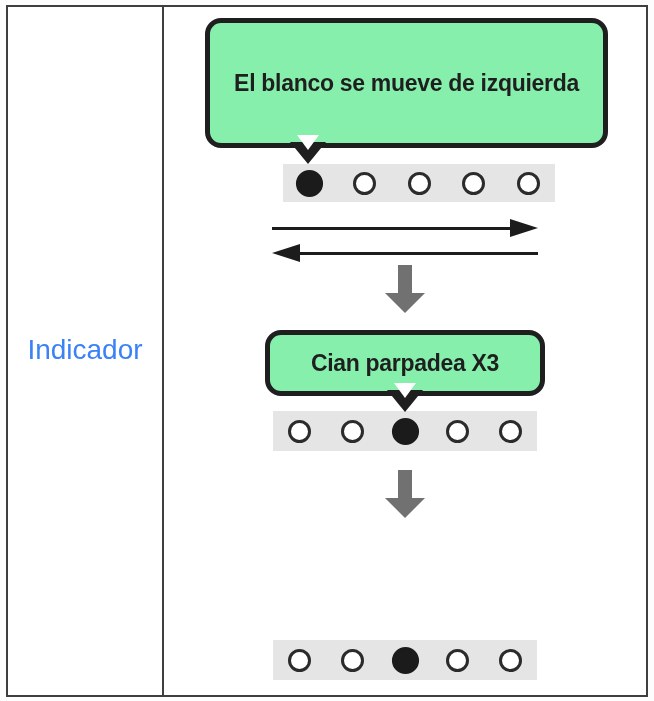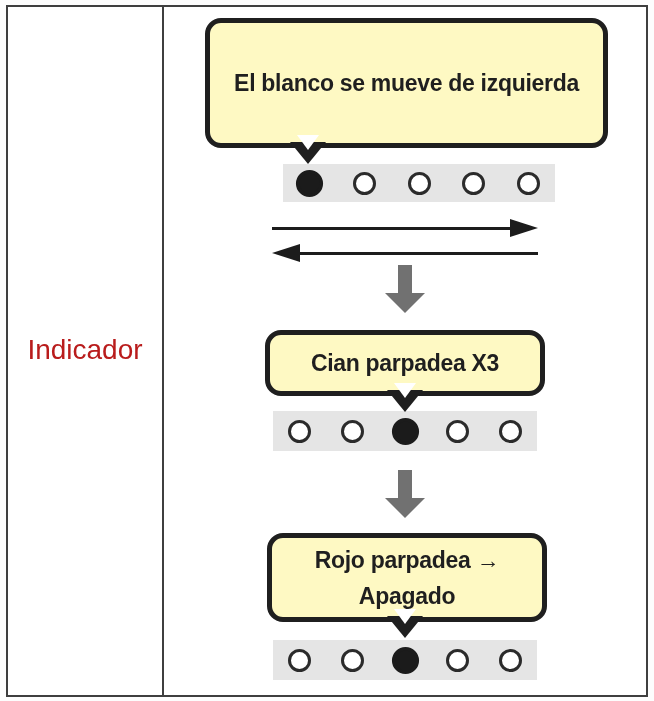--- a/index.html
+++ b/index.html
@@ -7,25 +7,25 @@
         font-family:"Liberation Sans",sans-serif;overflow:hidden;}
 
   
   .frame{position:absolute;left:6px;top:5px;width:642px;height:692px;
          border:2px solid #3f3f3f;box-sizing:border-box;background:#ffffff;}
   .divider{position:absolute;left:162px;top:5px;width:2px;height:692px;background:#3f3f3f;}
 
   
   .label-cell{position:absolute;left:8px;top:5px;width:154px;height:690px;
               display:flex;flex-direction:column;align-items:center;justify-content:center;
-              color:#b91c1c;font-size:28px;line-height:54px;}
+              color:#3b82f6;font-size:28px;line-height:54px;}
 
   
   .bubble{position:absolute;box-sizing:border-box;border:5px solid #1f1f1f;border-radius:16px;
-          background:#fef9c3;display:flex;flex-direction:column;align-items:center;justify-content:center;
+          background:#86efac;display:flex;flex-direction:column;align-items:center;justify-content:center;
           font-weight:bold;color:#1f1f1f;text-align:center;z-index:2;}
   .b1{left:205px;top:18px;width:403px;height:130px;font-size:23px;line-height:37px;letter-spacing:-0.3px;}
   .b2{left:265px;top:330px;width:280px;height:66px;font-size:23px;letter-spacing:-0.3px;}
   .b3{left:267px;top:533px;width:280px;height:89px;font-size:23px;line-height:36px;letter-spacing:-0.3px;}
 
   .tail{position:absolute;width:36px;height:22px;bottom:-21px;}
   .b1 .tail{left:80px;}
   .b2 .tail{left:117px;}
   .b3 .tail{left:115px;}
   .tail-outer{position:absolute;left:0;top:0;width:0;height:0;
@@ -120,28 +120,20 @@
     <div class="led" data-state="on"></div>
     <div class="led" data-state="off"></div>
     <div class="led" data-state="off"></div>
   </div>
 
   <div class="garrow g2">
     <div class="gstem"></div>
     <div class="ghead"></div>
   </div>
 
-  <div class="bubble b3">
-    <div>Rojo parpadea →</div>
-    <div>Apagado</div>
-    <div class="tail">
-      <div class="tail-outer"></div>
-      <div class="tail-inner"></div>
-    </div>
-  </div>
 
   <div class="strip s3">
     <div class="led" data-state="off"></div>
     <div class="led" data-state="off"></div>
     <div class="led" data-state="on"></div>
     <div class="led" data-state="off"></div>
     <div class="led" data-state="off"></div>
   </div>
 </div>
 

